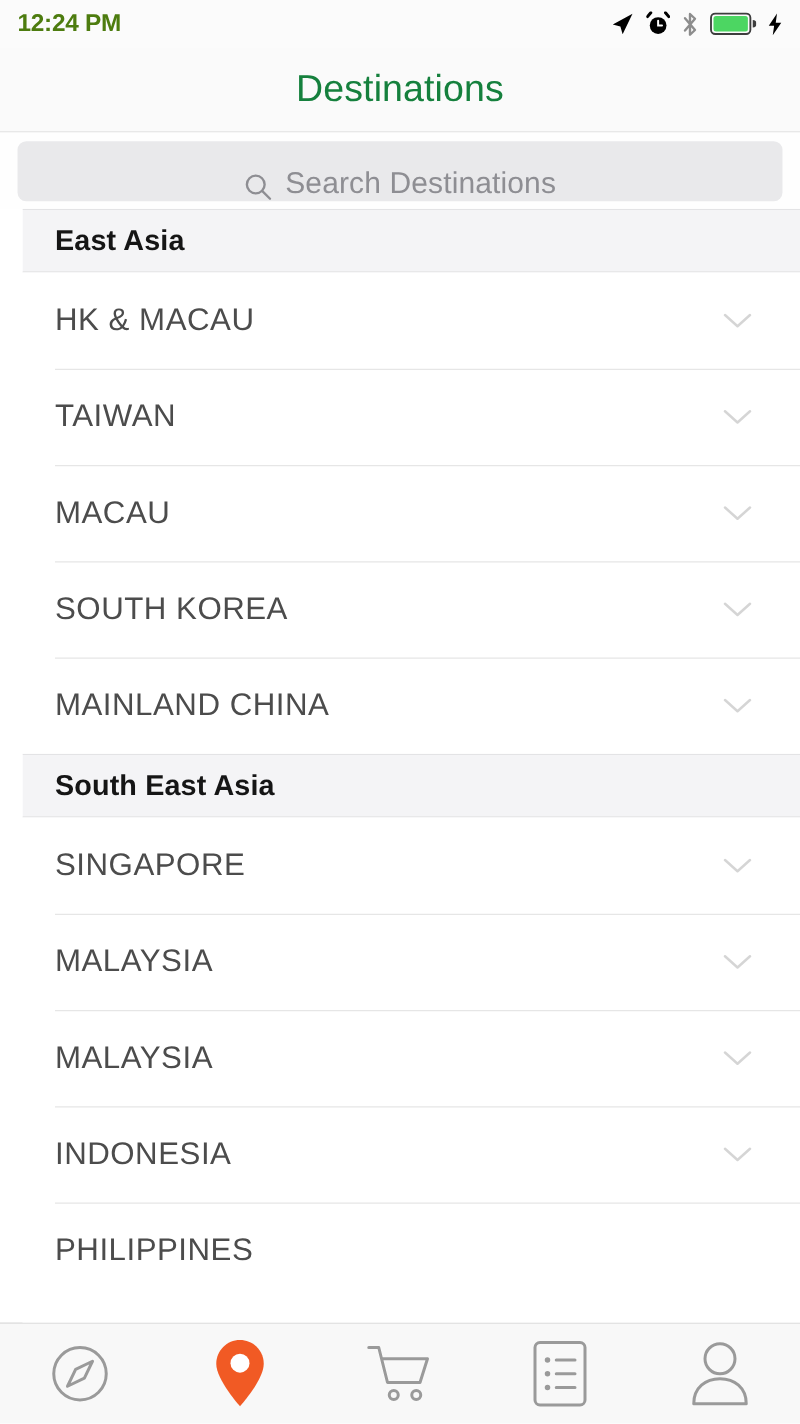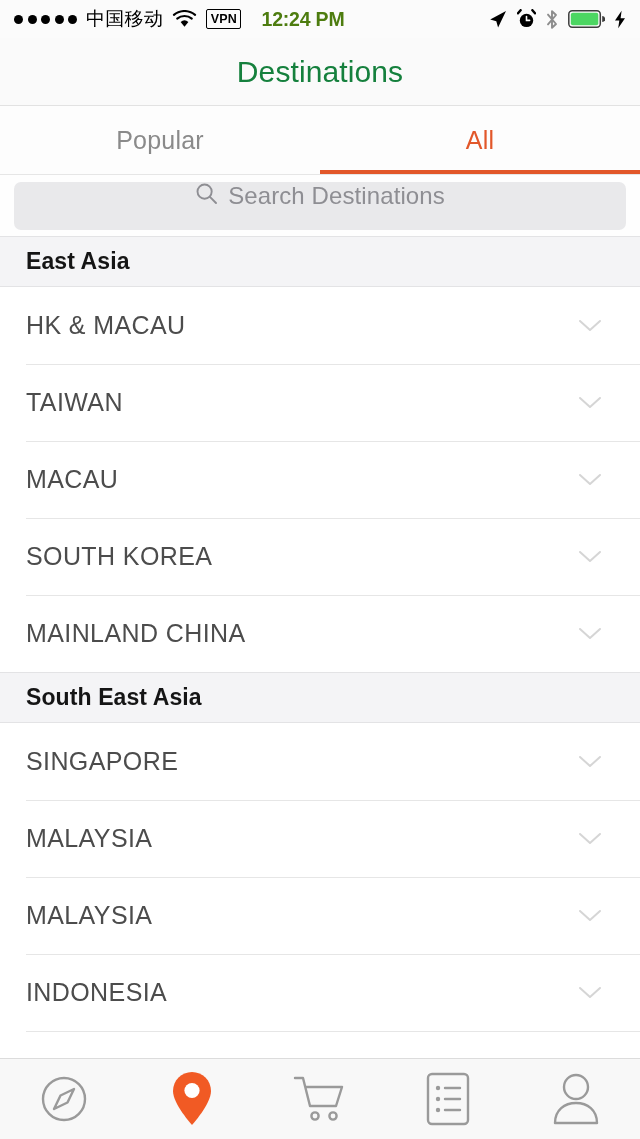--- a/index.html
+++ b/index.html
@@ -131,36 +131,37 @@
     display: flex;
     align-items: center;
     padding: 0 14px;
   }
   .search-box {
     width: 100%;
     height: 48px;
     background: #e9e9eb;
     border-radius: 7px;
     display: flex;
-    align-items: flex-start;
+    align-items: flex-end;
     justify-content: center;
     gap: 10px;
   }
   .search-ph {
     font-size: 24px;
     color: #8e8e93;
     letter-spacing: 0.1px;
   }
 
   
   .list {
     flex: 1 1 auto;
     overflow: hidden;
     background: #ffffff;
     position: relative;
+    margin-left: 18px;
   }
   .section-header {
     height: 51px;
     background: #f4f4f6;
     border-top: 1px solid #e3e3e5;
     border-bottom: 1px solid #e3e3e5;
     display: flex;
     align-items: center;
     padding-left: 26px;
     font-size: 23px;
@@ -209,38 +210,20 @@
     align-items: center;
     justify-content: center;
   }
 </style>
 </head>
 <body>
 
 <div id="app">
 
   <div class="status-bar">
-    <div class="sb-left">
-      <span class="sig-dots">
-        <i></i>
-          <i></i>
-          <i></i>
-          <i></i>
-          <i></i>
-      </span>
-      <span class="carrier">中国移动</span>
-      <span>
-        <svg class="icon-svg" width="25" height="19" viewBox="0 0 25 19">
-          <path d="M12.5 16.8 L8.6 11.9 a6.3 6.3 0 0 1 7.8 0 Z" fill="#000"></path>
-          <path d="M5.2 8.6 a11.3 11.3 0 0 1 14.6 0" fill="none" stroke="#000" stroke-width="2.1" stroke-linecap="round"></path>
-          <path d="M1.9 4.9 a16.4 16.4 0 0 1 21.2 0" fill="none" stroke="#000" stroke-width="2.1" stroke-linecap="round"></path>
-        </svg>
-      </span>
-      <span class="vpn-badge">VPN</span>
-    </div>
 
     <div class="sb-center">12:24 PM</div>
 
     <div class="sb-right">
       <span>
         <svg class="icon-svg" width="21" height="21" viewBox="0 0 21 21">
           <path d="M19 2 L3.2 10.5 L9.3 12.2 L11.1 18.4 Z" fill="#000"></path>
         </svg>
       </span>
       <span>
@@ -267,28 +250,20 @@
           <path d="M7.6 0.8 L1 10.6 H5.3 L4.2 18.2 L11 8.2 H6.6 Z" fill="#000"></path>
         </svg>
       </span>
     </div>
   </div>
 
   <div class="nav-header">
     <div class="nav-title">Destinations</div>
   </div>
 
-  <div class="tab-bar">
-    <div class="tab">
-      <span>Popular</span>
-    </div>
-    <div class="tab active">
-      <span>All</span>
-    </div>
-  </div>
 
   <div class="search-wrap">
     <div class="search-box">
       <span>
         <svg class="icon-svg" width="23" height="23" viewBox="0 0 23 23">
           <circle cx="9.6" cy="9.6" r="7.1" fill="none" stroke="#8e8e93" stroke-width="1.9"></circle>
           <path d="M14.9 14.9 L21 21" stroke="#8e8e93" stroke-width="1.9" stroke-linecap="round"></path>
         </svg>
       </span>
       <span class="search-ph">Search Destinations</span>

